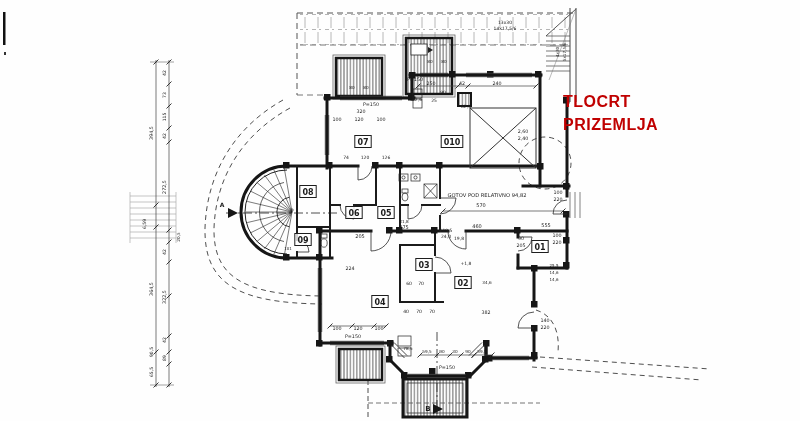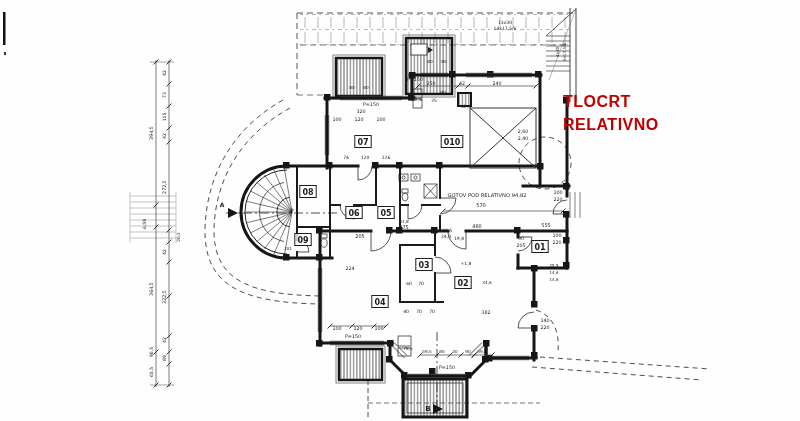--- a/index.html
+++ b/index.html
@@ -350,15 +350,15 @@
         <text x="463" y="286" text-anchor="middle" font-size="8" font-weight="bold">02</text>
       </g>
       <g>
         <rect x="531.8" y="240.5" width="16.4" height="12" fill="rgba(255,255,255,.8)" stroke="#1d1d1d" stroke-width="1"></rect>
         <text x="540" y="250" text-anchor="middle" font-size="8" font-weight="bold">01</text>
       </g>
     </svg>
 
   <div class="plan-title" style="color: rgb(192, 0, 0);">
     <div>TLOCRT</div>
-    <div>RELATIVNO</div>
+    <div>PRIZEMLJA</div>
   </div>
 </div>
 
 </body></html>

